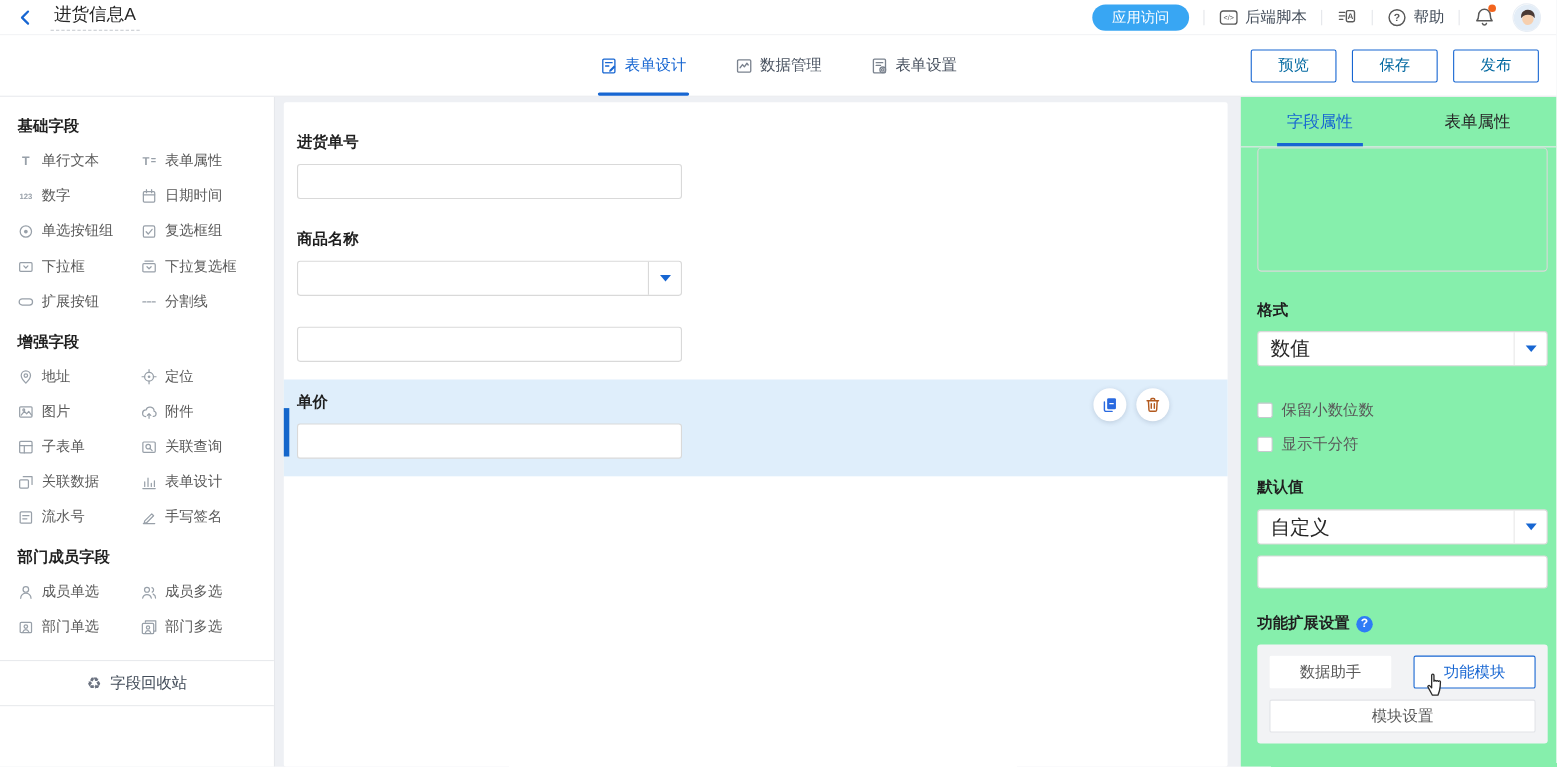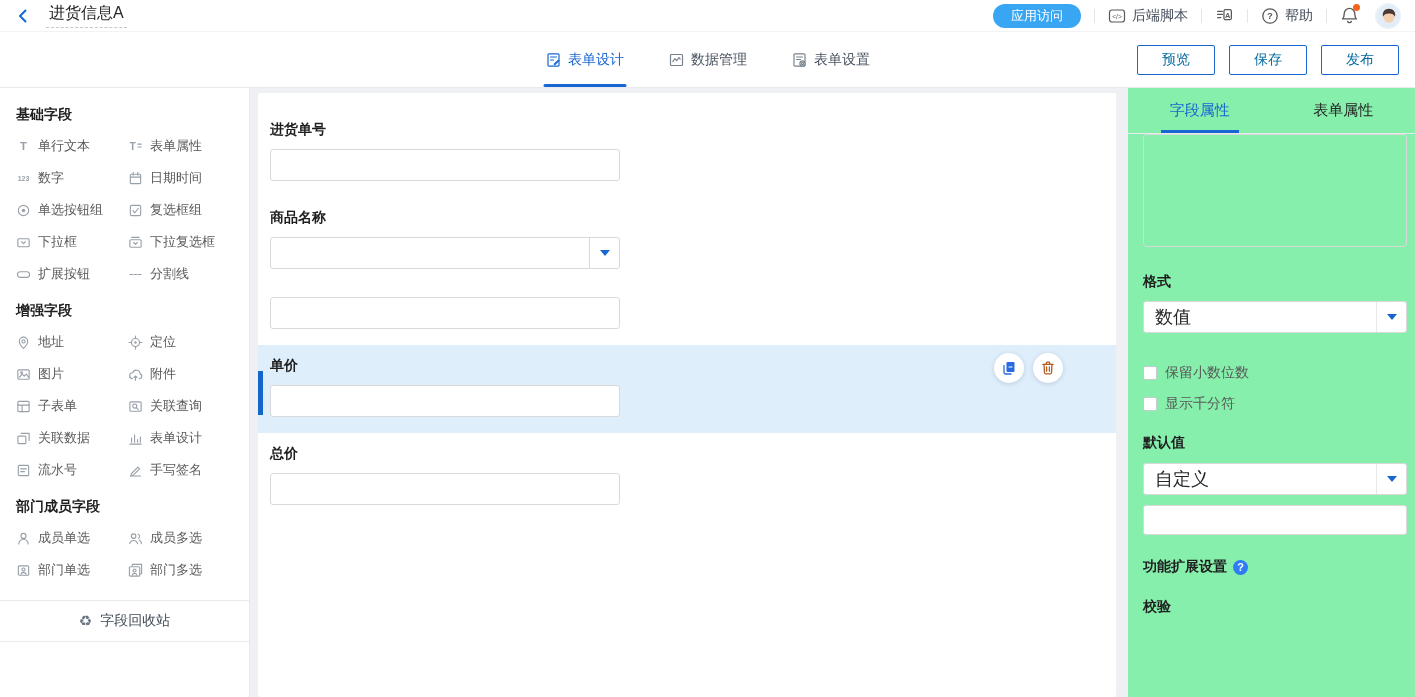--- a/index.html
+++ b/index.html
@@ -457,24 +457,20 @@
             </button>
             <button class="circle-btn">
               <svg viewBox="0 0 16 16" fill="none" stroke="#b35a1f" stroke-width="1.3" stroke-linecap="round" stroke-linejoin="round">
                 <path d="M2.8 4.3h10.4M6.3 4.3V3a.8.8 0 0 1 .8-.8h1.8a.8.8 0 0 1 .8.8v1.3"></path>
                 <path d="M4 4.3l.5 8.4a1.2 1.2 0 0 0 1.2 1.1h4.6a1.2 1.2 0 0 0 1.2-1.1l.5-8.4"></path>
                 <path d="M6.6 7v4.2M9.4 7v4.2"></path>
               </svg>
             </button>
           </div>
         </div>
-        <div class="frow">
-          <div class="flabel">总价</div>
-          <div class="inputbox"></div>
-        </div>
       </div>
   </div>
 
   <div class="panel">
     <div class="p-tabs">
       <div class="p-tab active">字段属性</div>
       <div class="p-tab">表单属性</div>
     </div>
     <div class="p-body">
       <div class="p-bigbox"></div>
@@ -504,17 +500,29 @@
         <span class="caret-seg">
             <span class="caret"></span>
           </span>
       </div>
       <input class="p-input" style="margin-top: 10px;" value="">
 
       <div class="p-h" style="margin-top:23px">
         <span>功能扩展设置</span>
         <span class="q-badge">?</span>
       </div>
+      <div class="ext-box">
+        <div class="ext-row">
+            <button class="ext-btn">数据助手</button>
+            <button class="ext-btn active">功能模块</button>
+          </div>
+        <button class="module-btn">模块设置</button>
+        <span class="cursor-hand">
+            <svg viewBox="0 0 24 26" width="24" height="26">
+              <path d="M9.2 24l-4-7.3c-.6-1 .8-2 1.6-1.2l1.7 1.7V6c0-1.5 2.1-1.5 2.1 0v5.3c0-.9 2-.9 2 .1 0-.9 2-.8 2 .1 0-.8 1.9-.7 1.9.3 0 0-.1 4.8-.8 7.7-.4 1.7-1.5 4.5-1.5 4.5z" fill="#fff" stroke="#2b2b2b" stroke-width="1.2" stroke-linejoin="round"></path>
+            </svg>
+          </span>
+      </div>
 
       <div class="p-h" style="margin-top:22px">校验</div>
     </div>
   </div>
 </div>
 
 </body></html>

